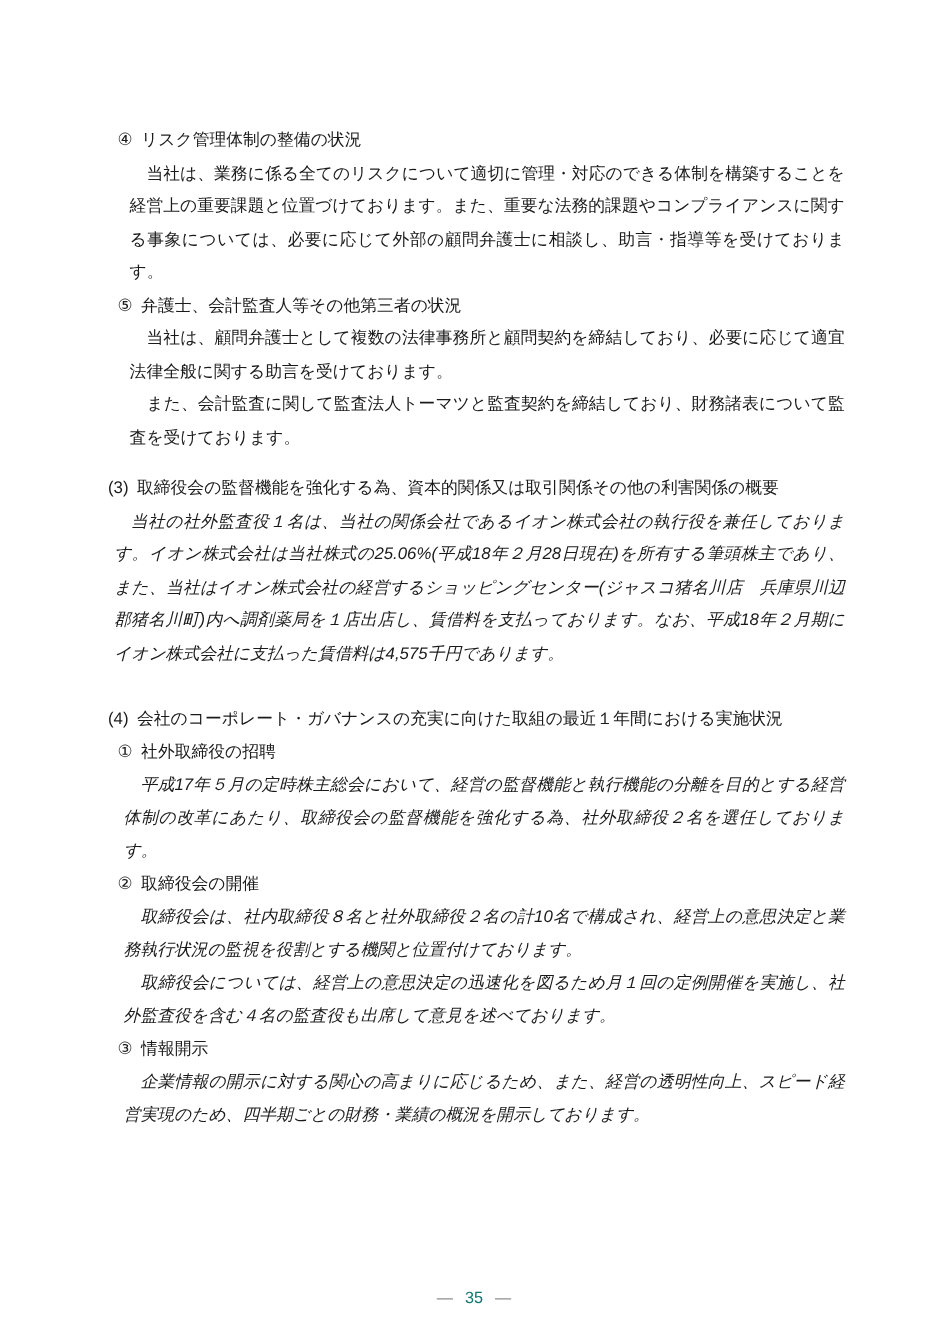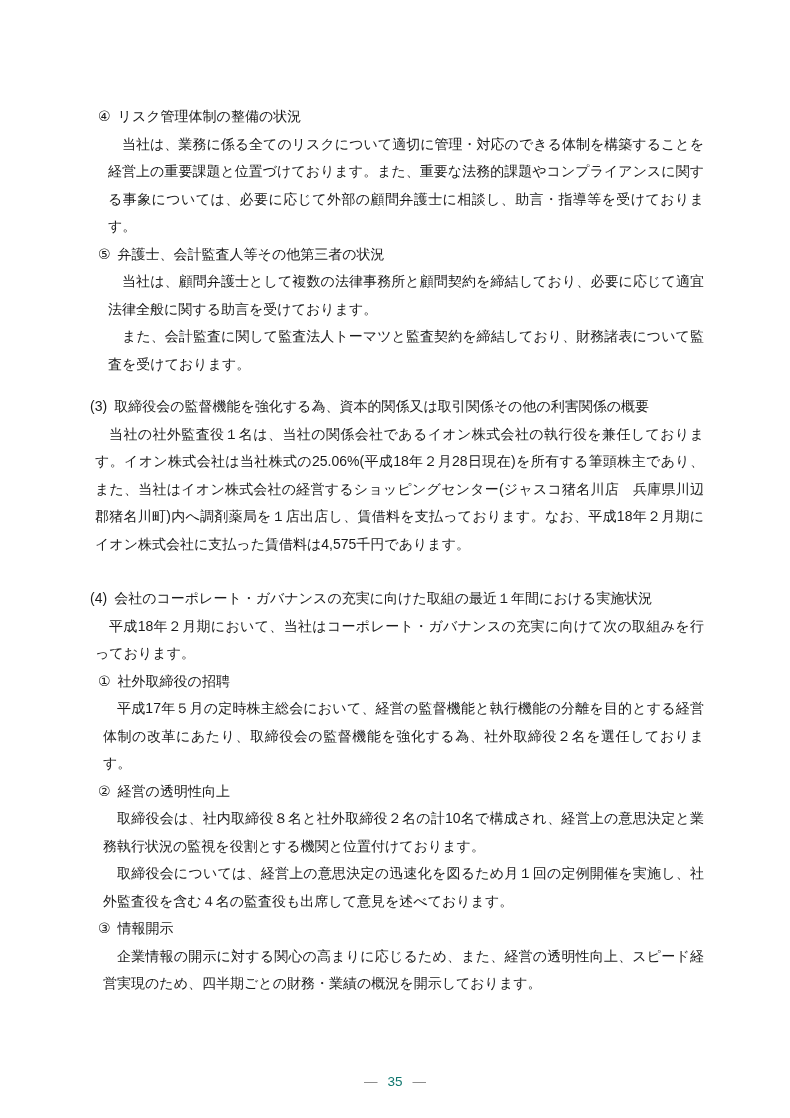--- a/index.html
+++ b/index.html
@@ -30,21 +30,21 @@
     white-space: nowrap;
   }
   .item-title .marker {
     flex: none;
     margin-right: 7px;
   }
   
   .sub-item { margin-left: 8px; }
   .sub-item .paras { margin-left: 10px; }
   
-  .section .paras { margin-left: 5px; }
+  .section .paras { margin-left: 5px; font-style: italic; }
   .paras p {
     margin: 0;
     text-indent: 14px;
     text-align: justify;
   }
   .section-3 { margin-top: 15px; }
   .section-4 { margin-top: 27px; }
   .footer {
     position: absolute;
     left: 0;
@@ -97,38 +97,35 @@
       <div class="paras">
         <p>当社の社外監査役１名は、当社の関係会社であるイオン株式会社の執行役を兼任しております。イオン株式会社は当社株式の25.06%(平成18年２月28日現在)を所有する筆頭株主であり、また、当社はイオン株式会社の経営するショッピングセンター(ジャスコ猪名川店　兵庫県川辺郡猪名川町)内へ調剤薬局を１店出店し、賃借料を支払っております。なお、平成18年２月期にイオン株式会社に支払った賃借料は4,575千円であります。</p>
       </div>
     </div>
 
     <div class="section section-4">
       <div class="item-title">
         <span class="marker">(4)</span>
         <span>会社のコーポレート・ガバナンスの充実に向けた取組の最近１年間における実施状況</span>
       </div>
-      <div class="paras">
-        <p>平成18年２月期において、当社はコーポレート・ガバナンスの充実に向けて次の取組みを行っております。</p>
-      </div>
 
       <div class="sub-item">
         <div class="item-title">
           <span class="marker">①</span>
           <span>社外取締役の招聘</span>
         </div>
         <div class="paras">
           <p>平成17年５月の定時株主総会において、経営の監督機能と執行機能の分離を目的とする経営体制の改革にあたり、取締役会の監督機能を強化する為、社外取締役２名を選任しております。</p>
         </div>
       </div>
 
       <div class="sub-item">
         <div class="item-title">
           <span class="marker">②</span>
-          <span>経営の透明性向上</span>
+          <span>取締役会の開催</span>
         </div>
         <div class="paras">
           <p>取締役会は、社内取締役８名と社外取締役２名の計10名で構成され、経営上の意思決定と業務執行状況の監視を役割とする機関と位置付けております。</p>
           <p>取締役会については、経営上の意思決定の迅速化を図るため月１回の定例開催を実施し、社外監査役を含む４名の監査役も出席して意見を述べております。</p>
         </div>
       </div>
 
       <div class="sub-item">
         <div class="item-title">
           <span class="marker">③</span>

